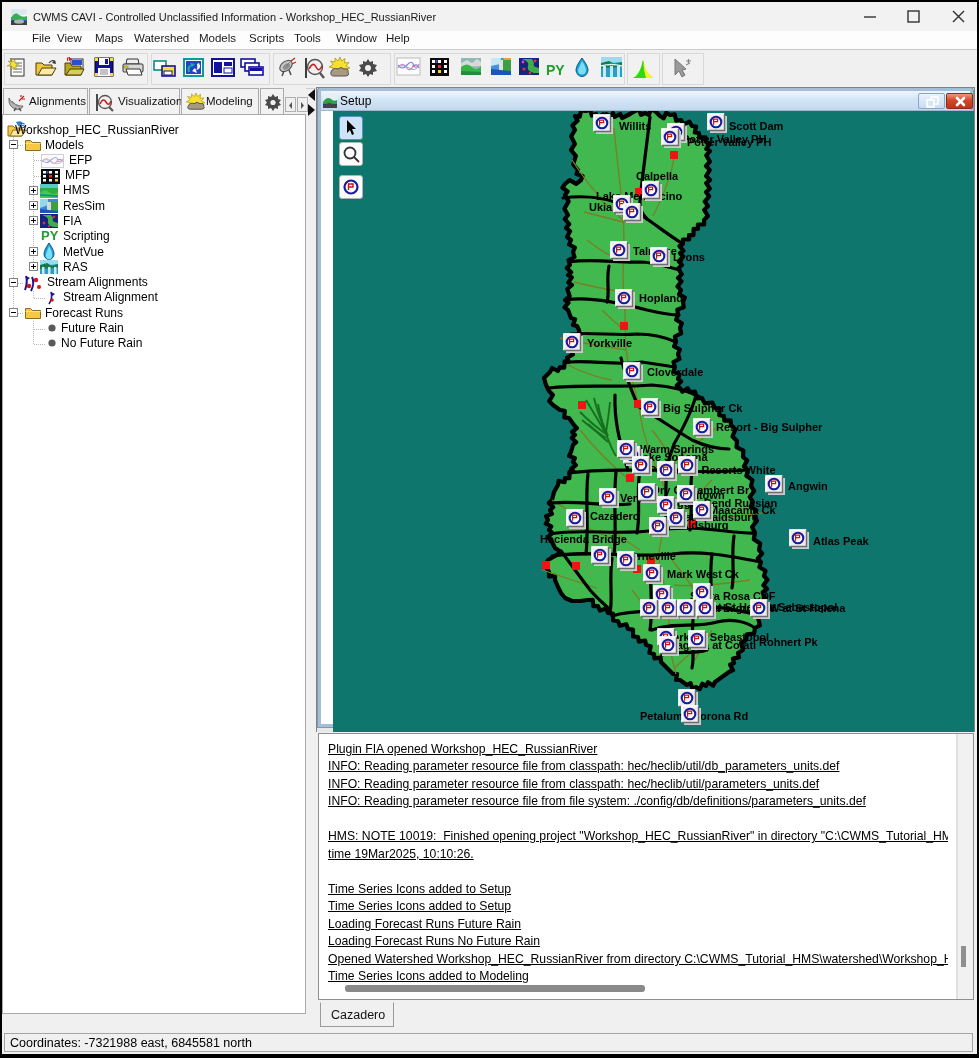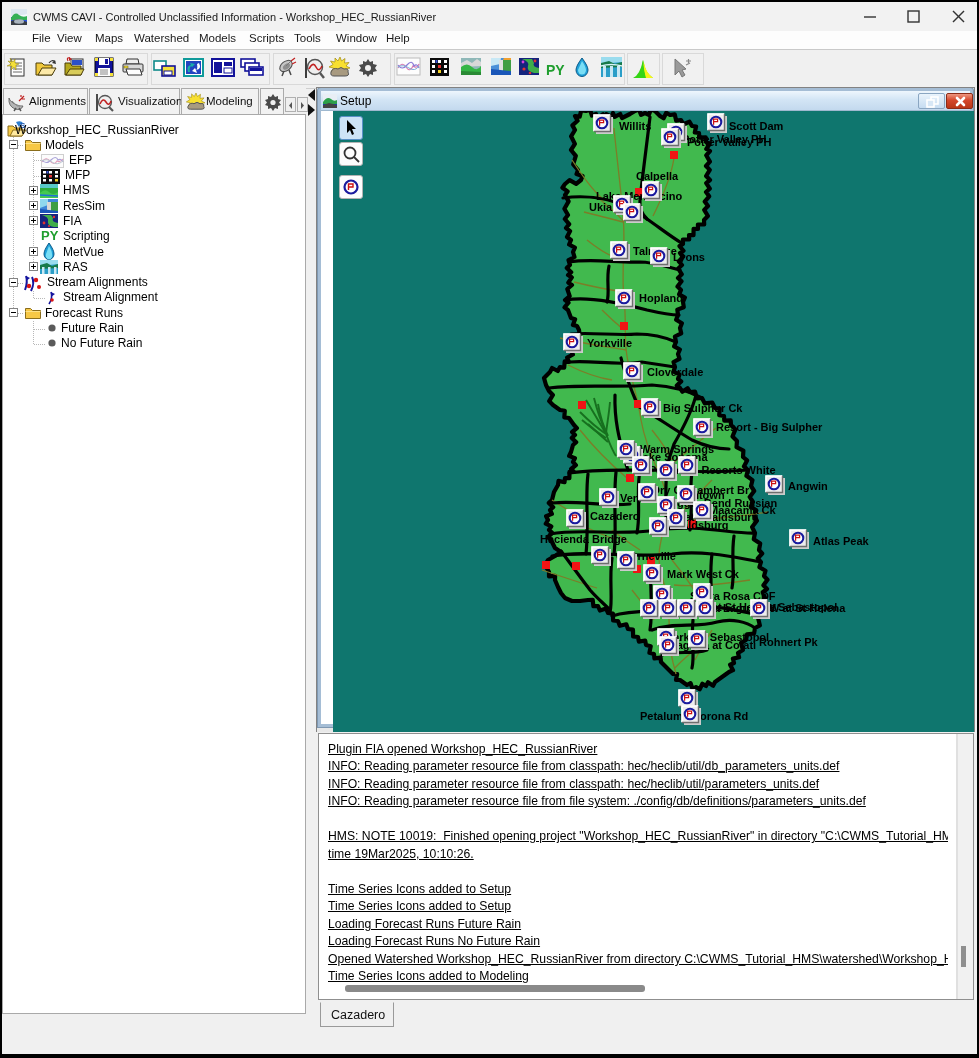--- a/index.html
+++ b/index.html
@@ -704,13 +704,18 @@
     <div class="m" style="top:235px">Time Series Icons added to Modeling</div>
     <div class="abs" style="left:638px;top:0;width:16px;height:265px;background:#f1f1f1"></div>
     <div class="abs" style="left:642px;top:212px;width:5px;height:21px;background:#8f8f8f"></div>
     <div class="abs" style="left:637px;top:0px;width:2px;height:265px;background:#e0e0e0"></div>
     <div class="abs" style="left:26px;top:251px;width:300px;height:7px;background:#8a8a8a;border-radius:3px"></div>
   </div>
   <div id="msgtab" class="abs">
       <span class="abs" style="left:10px;top:5px">Cazadero</span>
     </div>
 
+  <div id="statusbar" class="abs">
+    <div id="statusfield">
+        <span class="abs" style="left:5px;top:2px">Coordinates: -7321988 east, 6845581 north</span>
+      </div>
+  </div>
 </div>
 
 </body></html>

